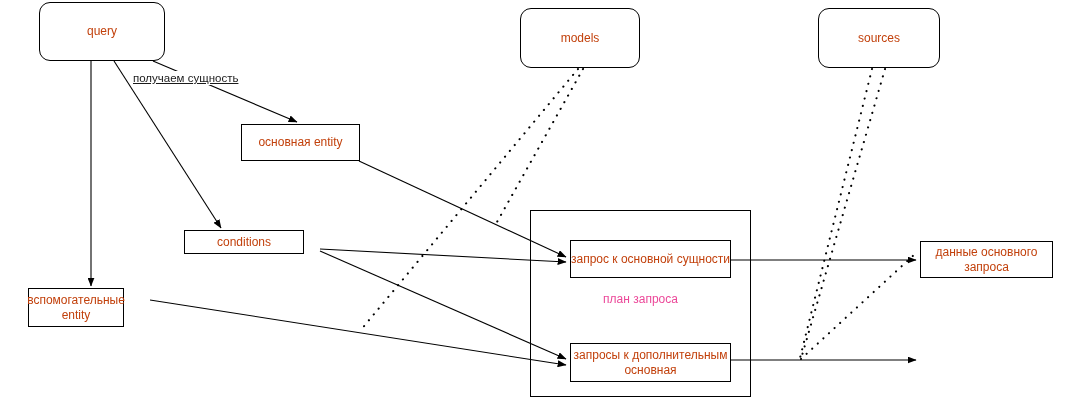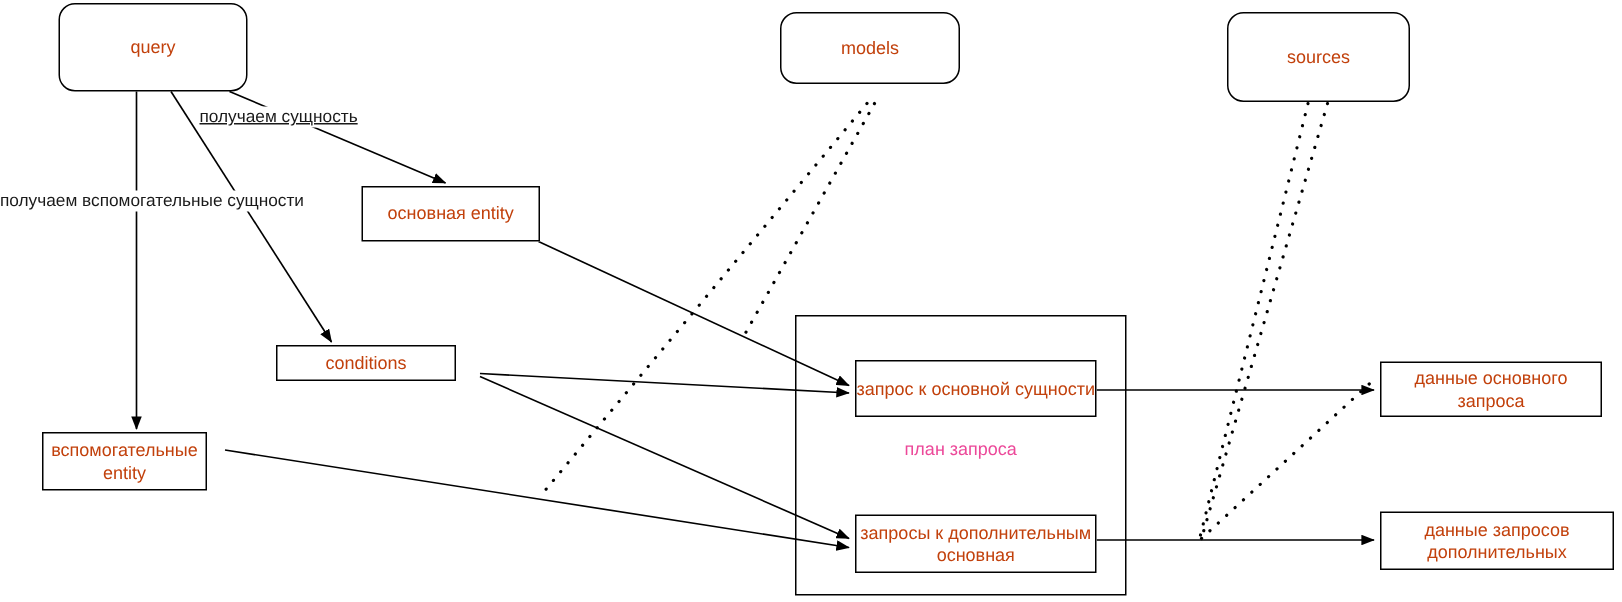--- a/index.html
+++ b/index.html
@@ -100,58 +100,54 @@
 
     <path d="M872,69 L800,358" fill="none" stroke="#000000" stroke-width="2.1" stroke-linecap="round" stroke-dasharray="0.1 7.5"></path>
     <path d="M885,69 L801,359" fill="none" stroke="#000000" stroke-width="2.1" stroke-linecap="round" stroke-dasharray="0.1 7.5"></path>
     <path d="M801,359 L916,253" fill="none" stroke="#000000" stroke-width="2.1" stroke-linecap="round" stroke-dasharray="0.1 7.5"></path>
   </svg>
 
   <div class="node rounded" style="left:39px; top:2px; width:126px; height:59px;">
     <span>query</span>
   </div>
 
-  <div class="node rounded" style="left:520px; top:8px; width:120px; height:48px;">
+  <div class="node rounded" style="left:520px; top:8px; width:120px; height:60px;">
     <span>models</span>
   </div>
 
   <div class="node rounded" style="left:818px; top:8px; width:122px; height:60px;">
     <span>sources</span>
   </div>
 
   <div class="node" style="left:241px; top:124px; width:119px; height:37px;">
     <span>основная entity</span>
   </div>
 
   <div class="node" style="left:184px; top:230px; width:120px; height:24px;">
     <span>conditions</span>
   </div>
 
-  <div class="node" style="left:28px; top:288px; width:110px; height:39px;">
+  <div class="node" style="left:28px; top:288px; width:96px; height:39px;">
     <span>вспомогательные entity</span>
   </div>
 
   <div class="node container" style="left:530px; top:210px; width:221px; height:187px;"></div>
 
   <div class="plan-caption" style="left:530px; top:292px; width:221px;">план запроса</div>
 
   <div class="node" style="left:570px; top:240px; width:161px; height:38px;">
     <span>запрос к основной сущности</span>
   </div>
 
   <div class="node" style="left:570px; top:343px; width:161px; height:39px;">
     <span>запросы к дополнительным основная</span>
   </div>
 
-  <div class="node" style="left:920px; top:241px; width:148px; height:37px;">
+  <div class="node" style="left:920px; top:241px; width:133px; height:37px;">
     <span>данные основного запроса</span>
   </div>
 
-  <div class="node" style="left:920px; top:341px; width:156px; height:39px;">
-    <span>данные запросов дополнительных</span>
-  </div>
 
   <div class="edge-label" style="left:133px; top:71px;text-decoration:underline;">получаем  сущность</div>
 
 
-  <div class="edge-label" style="left:0px; top:127px;">получаем  вспомогательные сущности</div>
 
 </div>
 
 </body></html>

